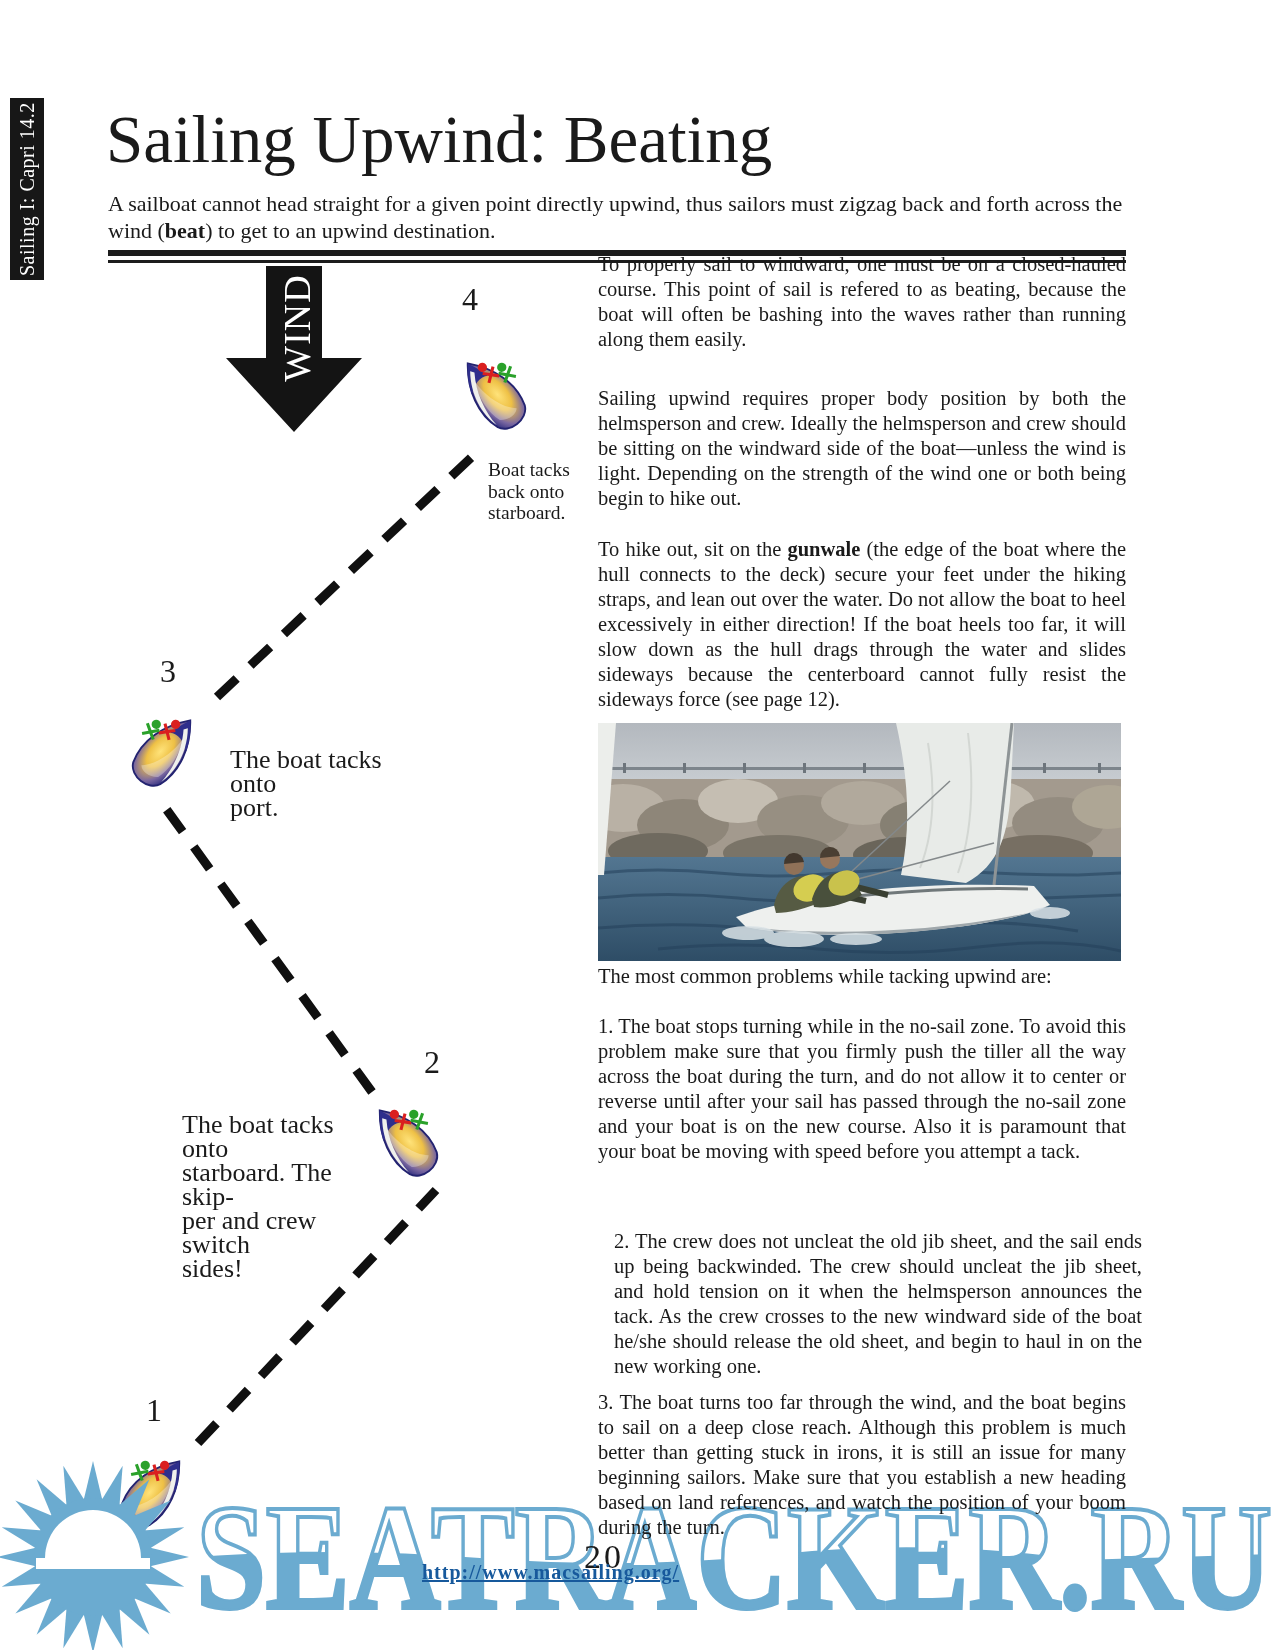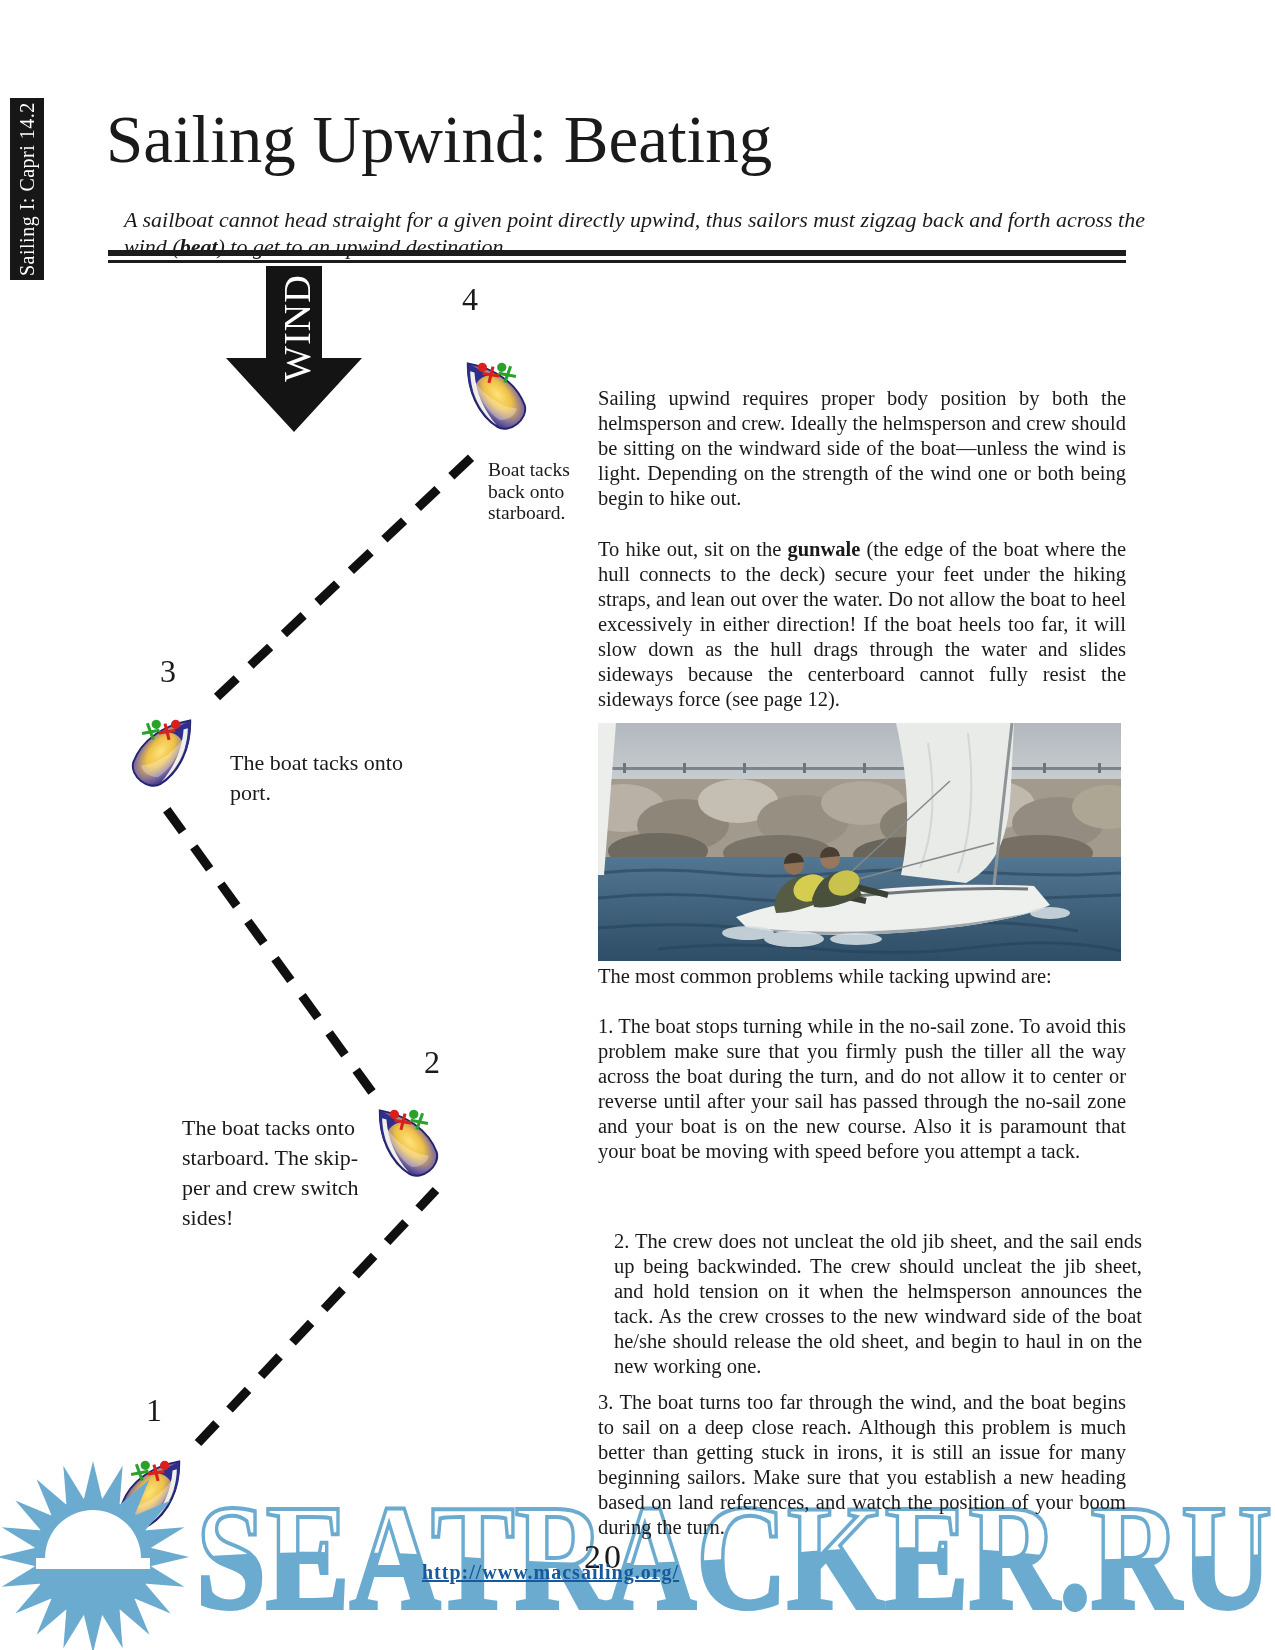--- a/index.html
+++ b/index.html
@@ -21,21 +21,21 @@
 
   
   .rc{left:598px;width:528px;font-size:20.5px;line-height:25px;text-align:justify;z-index:3;}
   .rc.caption{text-align:left;}
   .photo{left:598px;top:723px;z-index:3;}
 
   
   .lines{left:0;top:0;z-index:1;pointer-events:none;}
   .boat{position:absolute;z-index:1;overflow:visible;}
   .pos-num{font-size:32px;z-index:3;}
-  .cap{font-size:22px;line-height:30px;white-space:pre-line;z-index:3;}
+  .cap{font-size:26px;line-height:24px;white-space:pre-line;z-index:3;}
   .cap-sm{font-size:19.5px;line-height:21.5px;white-space:pre-line;z-index:3;}
   .wind-arrow{left:226px;top:266px;z-index:3;}
 
   
   .page-number{left:560px;top:1538px;width:88px;text-align:center;font-size:34px;
         letter-spacing:3px;z-index:4;}
   .footer-link{left:422px;top:1561px;width:400px;z-index:4;
         font-size:20px;font-weight:bold;letter-spacing:1px;color:#17599c;
         text-decoration:underline;display:block;}
 
@@ -126,21 +126,21 @@
     </g>
     <text x="196" y="248" font-family="Liberation Serif, serif" font-weight="bold" font-size="150" textLength="1076" lengthAdjust="spacingAndGlyphs" fill="none" stroke="#6babd0" stroke-width="4">SEATRACKER.RU</text>
     <text clip-path="url(#wmclip)" x="196" y="248" font-family="Liberation Serif, serif" font-weight="bold" font-size="150" textLength="1076" lengthAdjust="spacingAndGlyphs" fill="#6babd0">SEATRACKER.RU</text>
   </svg>
 
   <div class="abs sidebar-tab">
     <span>Sailing I: Capri 14.2</span>
   </div>
 
   <h1 class="abs page-title" style="margin:0;font-weight:normal;">Sailing Upwind: Beating</h1>
-  <p class="abs intro" style="margin:16px;font-style:italic;"><span>A sailboat cannot head straight for a given point directly upwind,  thus  sailors must zigzag back and forth across the wind (</span><b>beat</b><span>) to get to an upwind destination.</span></p>
+  <p class="abs intro" style="margin:0;"><span>A sailboat cannot head straight for a given point directly upwind,  thus  sailors must zigzag back and forth across the wind (</span><b>beat</b><span>) to get to an upwind destination.</span></p>
   <div class="abs rule"></div>
 
   <svg class="abs wind-arrow" width="136" height="166" viewBox="0 0 136 166">
     <polygon points="40,0 96,0 96,92 136,92 68,166 0,92 40,92" fill="#141414"></polygon>
     <text transform="translate(84,62) rotate(-90)" text-anchor="middle" font-family="Liberation Serif, serif" font-size="38" letter-spacing="1" fill="#ffffff">WIND</text>
   </svg>
 
   <div class="abs pos-num" style="left:146px;top:1392px;">1</div>
 
   <div class="abs pos-num" style="left:424px;top:1044px;">2</div>
@@ -151,20 +151,21 @@
 
   <div class="abs pos-num" style="left:160px;top:653px;">3</div>
   <div class="abs cap" style="left:230px;top:748px;width:190px;">The boat tacks onto
 port.</div>
 
   <div class="abs pos-num" style="left:462px;top:281px;">4</div>
   <div class="abs cap-sm" style="left:488px;top:459px;width:110px;">Boat tacks
 back onto
 starboard.</div>
 
+  <p class="abs rc" style="top:252px;margin:0;">To properly sail to windward, one must be on  a closed-hauled course. This point of sail is refered to as beating, because the boat will often be bashing into the waves rather than running along them easily.</p>
   <p class="abs rc" style="top:386px;margin:0;">Sailing upwind requires proper body position by both the helmsperson and crew.  Ideally the helmsperson and crew should be sitting on the windward side of the boat—unless the wind is light. Depending on the strength of the wind one or both being begin to hike out.</p>
   <p class="abs rc" style="top:537px;margin:0;"><span>To hike out, sit on the </span><b>gunwale</b><span> (the edge of the boat where the hull connects to the deck) secure your feet under the hiking straps, and lean out over the water. Do not allow the boat to heel excessively in either direction!  If the boat heels too far, it will slow down as the hull drags through the water and slides sideways because the centerboard cannot fully resist the sideways force (see page 12).</span></p>
 
   <svg class="abs photo" width="523" height="238" viewBox="0 0 523 238">
     <defs>
       <linearGradient id="skyG" x1="0" y1="0" x2="0" y2="1">
         <stop offset="0" stop-color="#b3b8be"></stop>
           <stop offset="1" stop-color="#cdd2d6"></stop>
       </linearGradient>
       <linearGradient id="waterG" x1="0" y1="0" x2="0" y2="1">

